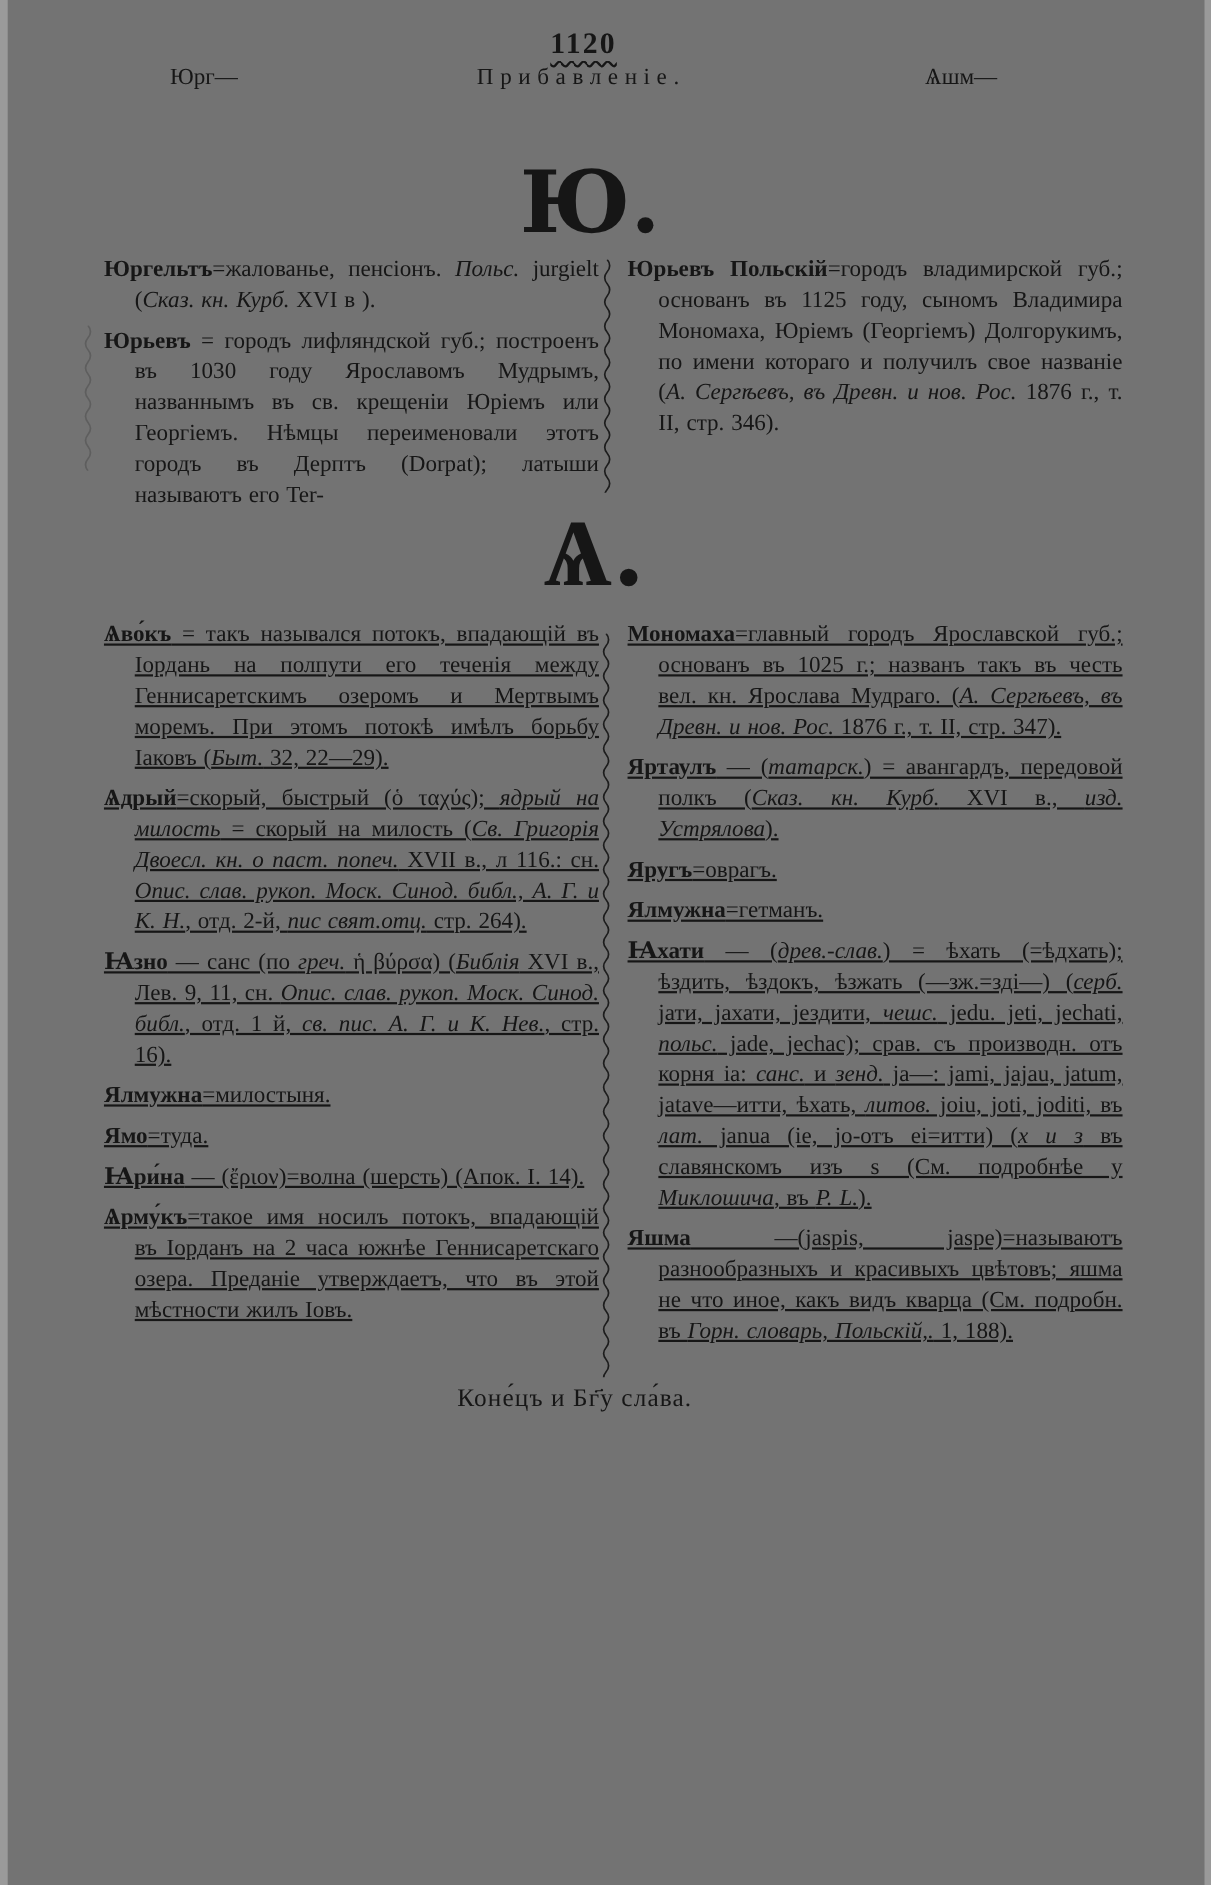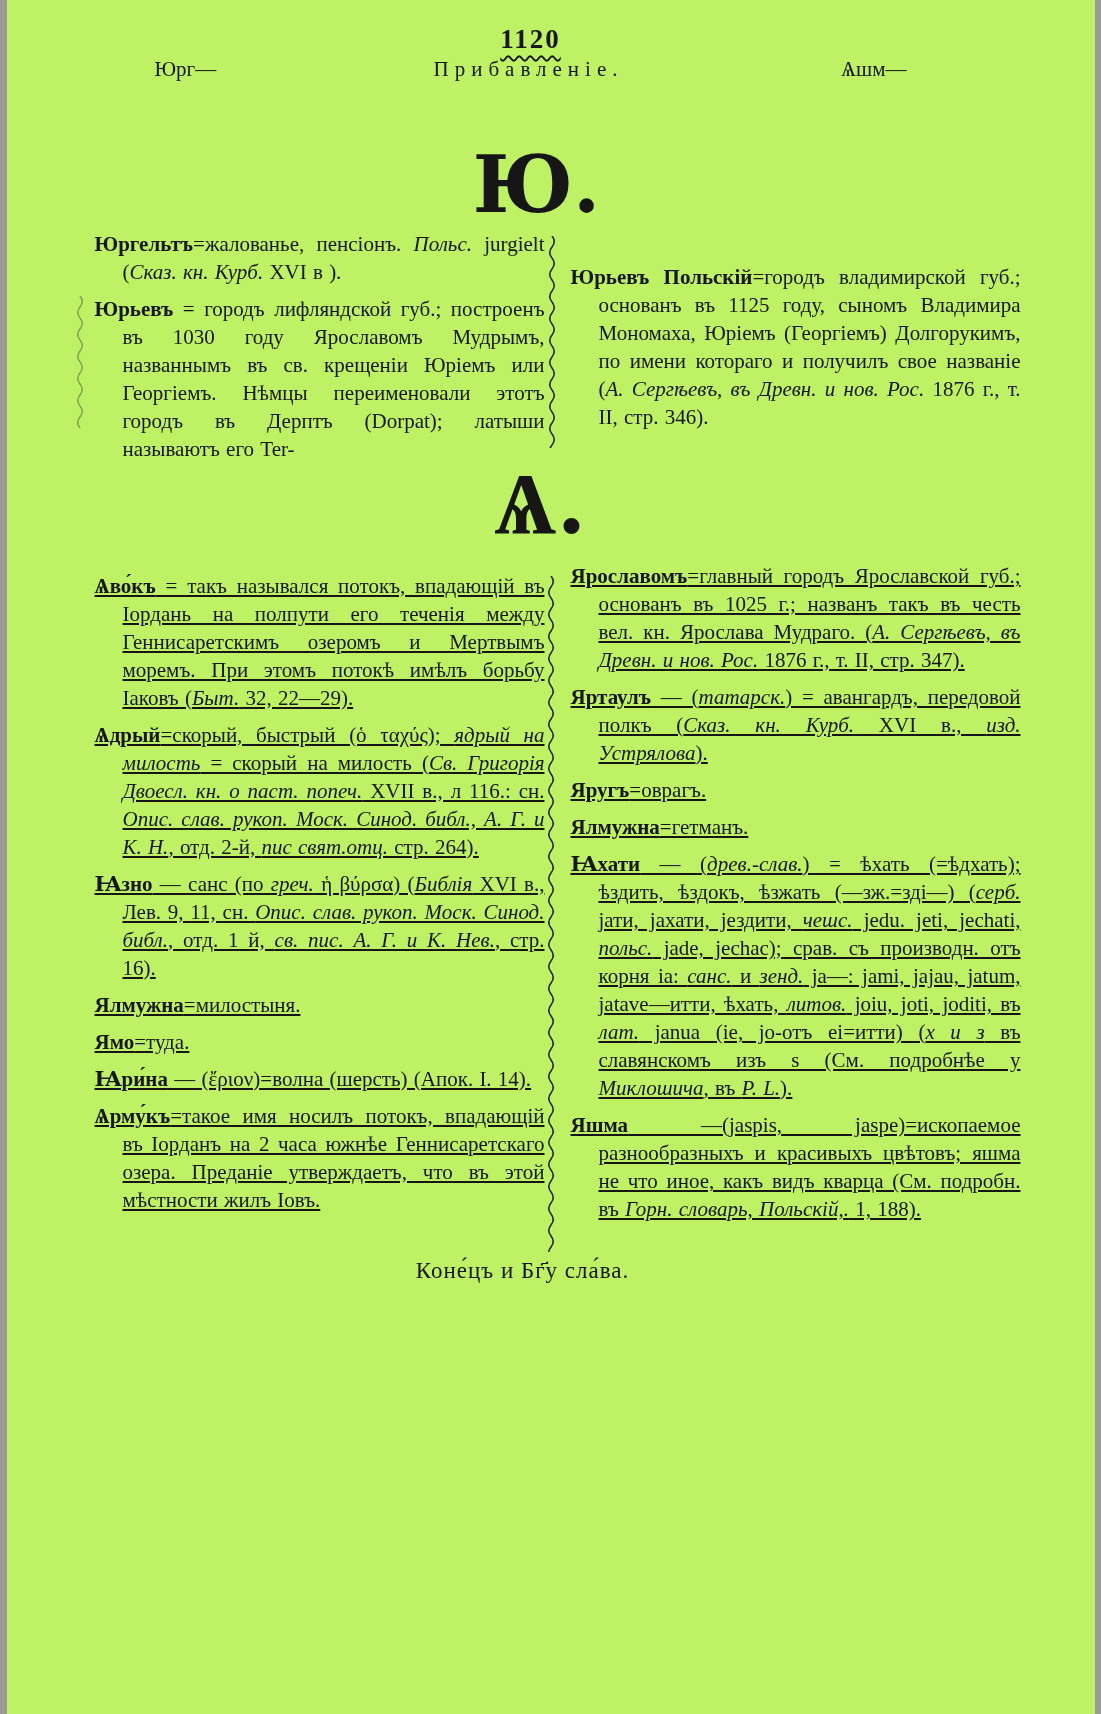--- a/index.html
+++ b/index.html
@@ -1,30 +1,30 @@
 <!DOCTYPE html>
 <html lang="ru"><head>
 <meta charset="utf-8">
 <style>
   *{box-sizing:border-box;}
   html,body{margin:0;padding:0;background:#9a9a9a;}
-  .page{position:relative;width:1088px;height:1714px;margin:0 auto;background:#bef264;
+  .page{position:relative;width:1088px;height:1714px;margin:0 auto;background:#737373;
         color:#161616;font-family:"Liberation Serif","DejaVu Serif",serif;overflow:hidden;}
   .pagenum{position:absolute;top:24px;left:50%;transform:translateX(-50%);margin-left:-20px;
            font-size:27px;font-weight:700;letter-spacing:2px;
            text-decoration:underline wavy 1.5px;text-underline-offset:7px;}
   .rh{position:absolute;top:57px;font-size:21px;white-space:nowrap;}
   .rh-left{left:148px;}
   .rh-center{left:50%;transform:translateX(-50%);margin-left:-22px;letter-spacing:6px;}
   .rh-right{right:188px;}
   .initial{position:absolute;left:0;width:100%;text-align:center;font-weight:700;line-height:1;
            font-family:"DejaVu Serif","Liberation Serif",serif;}
   .initial-0{top:146px;font-size:78px;margin-left:-14px;}
   .initial-1{top:460px;font-size:86px;margin-left:-10px;}
-  .colblock{position:absolute;left:88px;width:926px;display:flex;gap:26px;align-items:center;}
+  .colblock{position:absolute;left:88px;width:926px;display:flex;gap:26px;}
   .colblock-0{top:230px;}
   .colblock-1{top:562px;text-decoration:underline;}
   .col{width:450px;}
   .entry{margin:0 0 9px;font-size:21px;line-height:28px;text-align:justify;
          padding-left:28px;text-indent:-28px;word-spacing:1px;}
   .entry.cont{text-indent:0;}
   .hw{font-weight:700;}
   .it{font-style:italic;}
   .wavy{position:absolute;}
   .wavy path{fill:none;stroke:#1d1d1d;stroke-width:1.5;}
@@ -64,26 +64,26 @@
     <div class="col">
         <p class="entry"><span class="hw">Ѧво́къ</span><span> = такъ назывался потокъ, впадающій въ Іордань на полпути его теченія между Геннисаретскимъ озеромъ и Мертвымъ моремъ. При этомъ потокѣ имѣлъ борьбу Іаковъ (</span><span class="it">Быт.</span><span> 32, 22—29).</span></p>
         <p class="entry"><span class="hw">Ѧдрый</span><span>=скорый, быстрый (ὁ ταχύς); </span><span class="it">ядрый на милость</span><span> = скорый на милость (</span><span class="it">Св. Григорія Двоесл. кн. о паст. попеч.</span><span> XVII в., л 116.: сн. </span><span class="it">Опис. слав. рукоп. Моск. Синод. библ., А. Г. и К. Н.</span><span>, отд. 2-й, </span><span class="it">пис свят.отц.</span><span> стр. 264).</span></p>
         <p class="entry"><span class="hw">Ꙗзно</span><span> — санс (по </span><span class="it">греч.</span><span> ἡ βύρσα) (</span><span class="it">Библія</span><span> XVI в., Лев. 9, 11, сн. </span><span class="it">Опис. слав. рукоп. Моск. Синод. библ.</span><span>, отд. 1 й, </span><span class="it">св. пис. А. Г. и К. Нев.</span><span>, стр. 16).</span></p>
         <p class="entry"><span class="hw">Ялмужна</span><span>=милостыня.</span></p>
         <p class="entry"><span class="hw">Ямо</span><span>=туда.</span></p>
         <p class="entry"><span class="hw">Ꙗри́на</span><span> — (ἔριον)=волна (шерсть) (Апок. I. 14).</span></p>
         <p class="entry"><span class="hw">Ѧрму́къ</span><span>=такое имя носилъ потокъ, впадающій въ Іорданъ на 2 часа южнѣе Геннисаретскаго озера. Преданіе утверждаетъ, что въ этой мѣстности жилъ Іовъ.</span></p>
       </div>
     <div class="col">
-        <p class="entry"><span class="hw">Ярославомъ</span><span>=главный городъ Ярославской губ.; основанъ въ 1025 г.; названъ такъ въ честь вел. кн. Ярослава Мудраго. (</span><span class="it">А. Сергѣевъ, въ Древн. и нов. Рос.</span><span> 1876 г., т. II, стр. 347).</span></p>
+        <p class="entry"><span class="hw">Мономаха</span><span>=главный городъ Ярославской губ.; основанъ въ 1025 г.; названъ такъ въ честь вел. кн. Ярослава Мудраго. (</span><span class="it">А. Сергѣевъ, въ Древн. и нов. Рос.</span><span> 1876 г., т. II, стр. 347).</span></p>
         <p class="entry"><span class="hw">Яртаулъ</span><span> — (</span><span class="it">татарск.</span><span>) = авангардъ, передовой полкъ (</span><span class="it">Сказ. кн. Курб.</span><span> XVI в., </span><span class="it">изд. Устрялова</span><span>).</span></p>
         <p class="entry"><span class="hw">Яругъ</span><span>=оврагъ.</span></p>
         <p class="entry"><span class="hw">Ялмужна</span><span>=гетманъ.</span></p>
         <p class="entry"><span class="hw">Ꙗхати</span><span> — (</span><span class="it">древ.-слав.</span><span>) = ѣхать (=ѣдхать); ѣздить, ѣздокъ, ѣзжать (—зж.=зді—) (</span><span class="it">серб.</span><span> јати, јахати, јездити, </span><span class="it">чешс.</span><span> jedu. jeti, jechati, </span><span class="it">польс.</span><span> jade, jechac); срав. съ производн. отъ корня ia: </span><span class="it">санс.</span><span> и </span><span class="it">зенд.</span><span> ja—: jami, jajau, jatum, jatave—итти, ѣхать, </span><span class="it">литов.</span><span> joiu, joti, joditi, въ </span><span class="it">лат.</span><span> janua (ie, jo-отъ ei=итти) (</span><span class="it">х и з</span><span> въ славянскомъ изъ s (См. подробнѣе у </span><span class="it">Миклошича</span><span>, въ </span><span class="it">P. L.</span><span>).</span></p>
-        <p class="entry"><span class="hw">Яшма</span><span> —(jaspis, jaspe)=ископаемое разнообразныхъ и красивыхъ цвѣтовъ; яшма не что иное, какъ видъ кварца (См. подробн. въ </span><span class="it">Горн. словарь, Польскій,.</span><span> 1, 188).</span></p>
+        <p class="entry"><span class="hw">Яшма</span><span> —(jaspis, jaspe)=называютъ разнообразныхъ и красивыхъ цвѣтовъ; яшма не что иное, какъ видъ кварца (См. подробн. въ </span><span class="it">Горн. словарь, Польскій,.</span><span> 1, 188).</span></p>
       </div>
   </div>
 
   <svg class="wavy" width="10" height="676" style="left:539px;top:576px">
       <path d="M5 0 q4.5 5.5 0 11 q-4.5 5.5 0 11 q4.5 5.5 0 11 q-4.5 5.5 0 11 q4.5 5.5 0 11 q-4.5 5.5 0 11 q4.5 5.5 0 11 q-4.5 5.5 0 11 q4.5 5.5 0 11 q-4.5 5.5 0 11 q4.5 5.5 0 11 q-4.5 5.5 0 11 q4.5 5.5 0 11 q-4.5 5.5 0 11 q4.5 5.5 0 11 q-4.5 5.5 0 11 q4.5 5.5 0 11 q-4.5 5.5 0 11 q4.5 5.5 0 11 q-4.5 5.5 0 11 q4.5 5.5 0 11 q-4.5 5.5 0 11 q4.5 5.5 0 11 q-4.5 5.5 0 11 q4.5 5.5 0 11 q-4.5 5.5 0 11 q4.5 5.5 0 11 q-4.5 5.5 0 11 q4.5 5.5 0 11 q-4.5 5.5 0 11 q4.5 5.5 0 11 q-4.5 5.5 0 11 q4.5 5.5 0 11 q-4.5 5.5 0 11 q4.5 5.5 0 11 q-4.5 5.5 0 11 q4.5 5.5 0 11 q-4.5 5.5 0 11 q4.5 5.5 0 11 q-4.5 5.5 0 11 q4.5 5.5 0 11 q-4.5 5.5 0 11 q4.5 5.5 0 11 q-4.5 5.5 0 11 q4.5 5.5 0 11 q-4.5 5.5 0 11 q4.5 5.5 0 11 q-4.5 5.5 0 11 q4.5 5.5 0 11 q-4.5 5.5 0 11 q4.5 5.5 0 11 q-4.5 5.5 0 11 q4.5 5.5 0 11 q-4.5 5.5 0 11 q4.5 5.5 0 11 q-4.5 5.5 0 11 q4.5 5.5 0 11 q-4.5 5.5 0 11 q4.5 5.5 0 11 q-4.5 5.5 0 11 q4.5 5.5 0 11 q-4.5 5.5 0 11"></path>
     </svg>
 
   <svg class="wavy faint" width="10" height="132" style="left:68px;top:296px">
       <path d="M5 0 q4.5 5.5 0 11 q-4.5 5.5 0 11 q4.5 5.5 0 11 q-4.5 5.5 0 11 q4.5 5.5 0 11 q-4.5 5.5 0 11 q4.5 5.5 0 11 q-4.5 5.5 0 11 q4.5 5.5 0 11 q-4.5 5.5 0 11 q4.5 5.5 0 11 q-4.5 5.5 0 11"></path>
     </svg>

